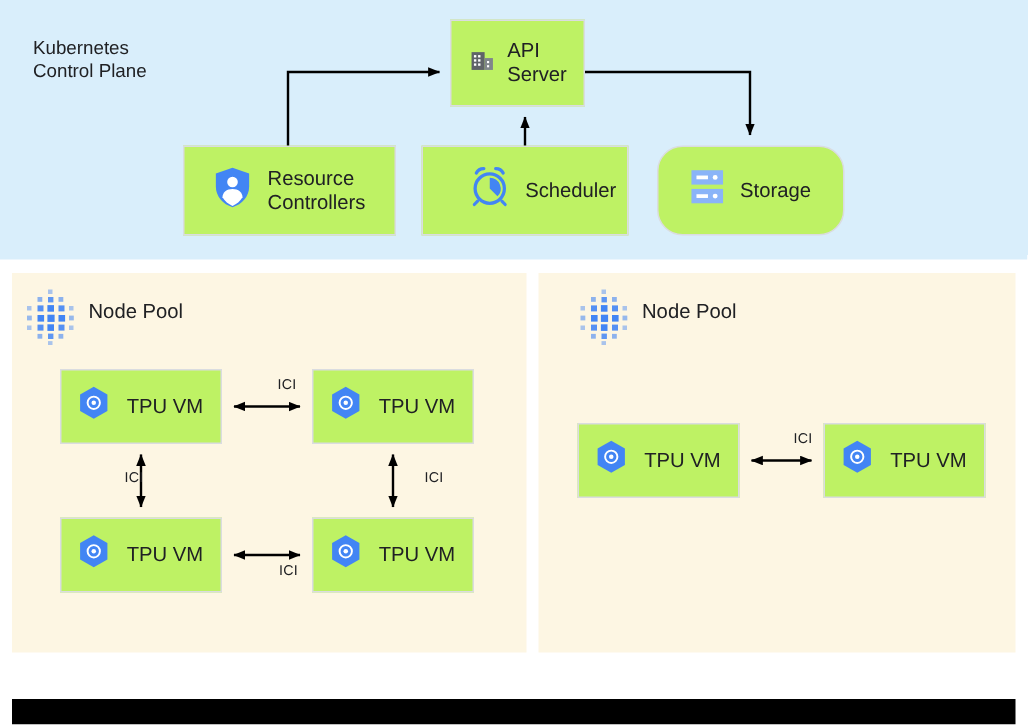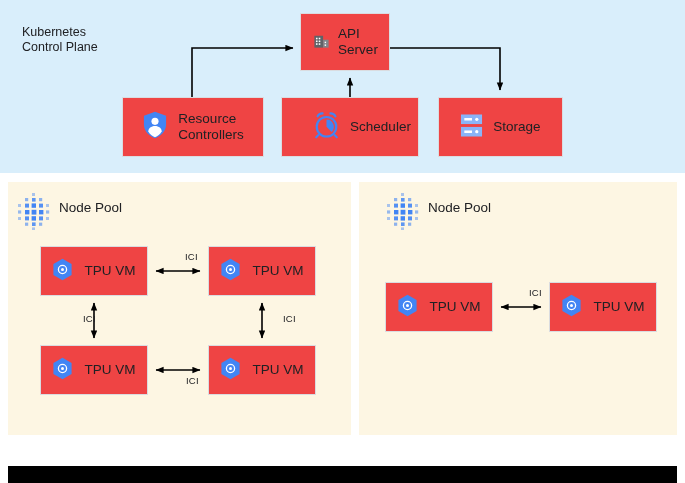--- a/index.html
+++ b/index.html
@@ -79,21 +79,21 @@
   .title-nodepool-right {
     left: 428px;
     top: 200px;
     font-size: 13.5px;
   }
 
   
   .node-box {
     position: absolute;
     box-sizing: border-box;
-    background: #ef4444;
+    background: #bef264;
     border: 1px solid #dadce0;
     display: flex;
     align-items: center;
     justify-content: center;
     gap: 9px;
   }
   .node-label {
     font-size: 13.5px;
     line-height: 16px;
     color: #202124;
@@ -115,20 +115,21 @@
   .box-scheduler {
     left: 281px; top: 97px;
     width: 138px; height: 60px;
     gap: 10px;
     padding-left: 24px;
   }
   .box-storage {
     left: 438px; top: 97px;
     width: 125px; height: 60px;
     gap: 10px;
+    border-radius: 17px;
   }
 
   
   .tpu-box { width: 108px; height: 50px; gap: 11px; }
   .tpu-l-tl { left: 40px;  top: 246px; }
   .tpu-l-tr { left: 208px; top: 246px; }
   .tpu-l-bl { left: 40px;  top: 345px; }
   .tpu-l-br { left: 208px; top: 345px; }
   
   .tpu-r-l  { left: 385px; top: 282px; width: 108px; height: 50px; gap: 11px;}

